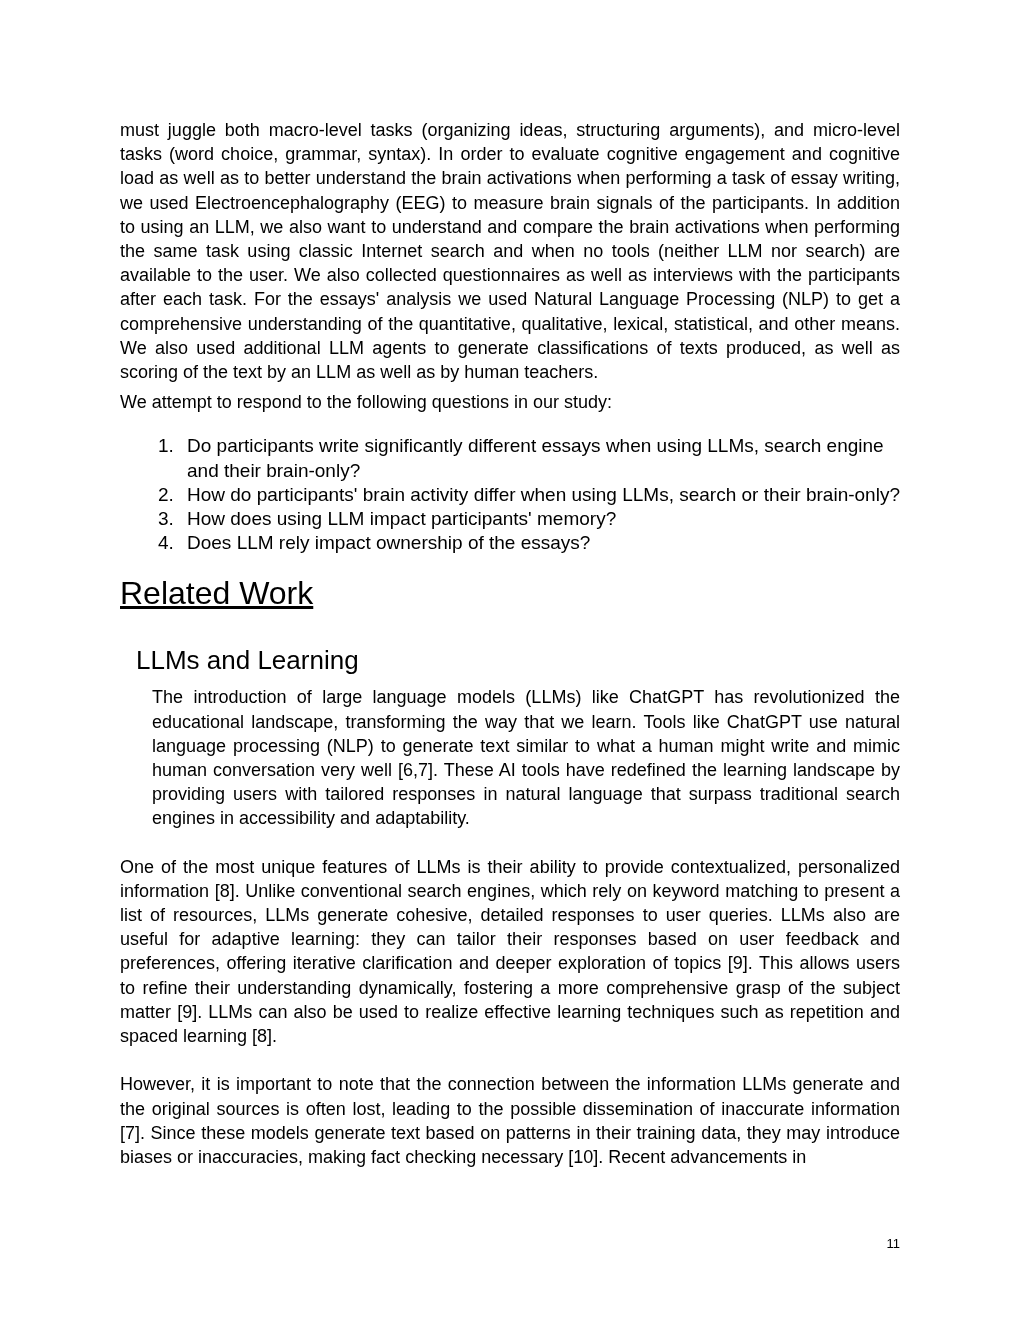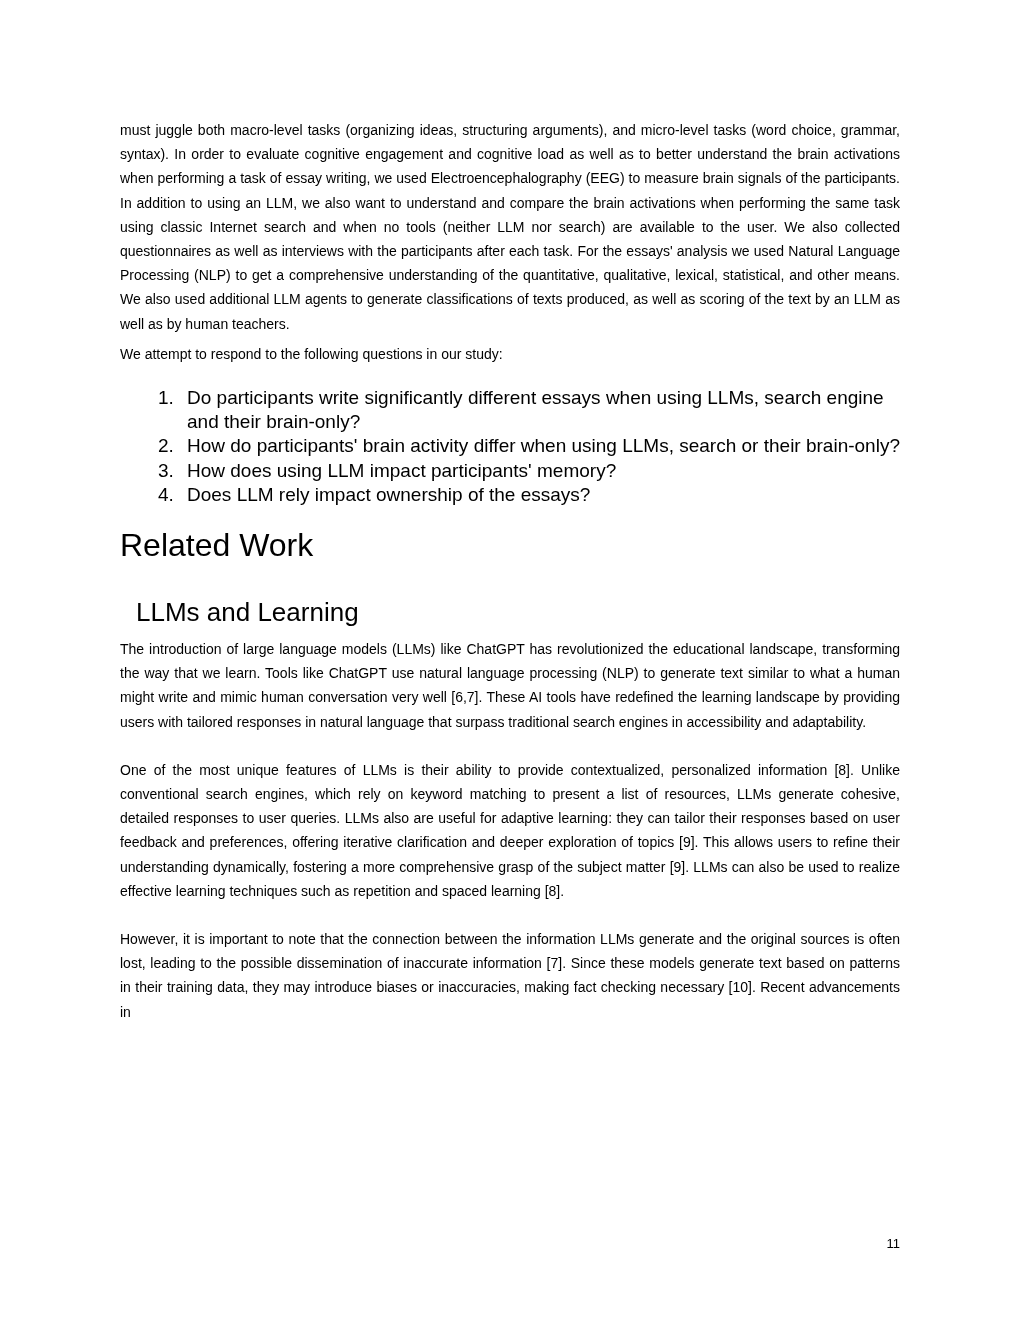--- a/index.html
+++ b/index.html
@@ -1,27 +1,27 @@
 <!DOCTYPE html>
 <html><head>
 <meta charset="utf-8">
 <style>
   html, body { margin: 0; padding: 0; background: #ffffff; }
   body { width: 1020px; height: 1320px; position: relative; overflow: hidden;
          font-family: "Liberation Sans", sans-serif; color: #000; }
   .page { position: absolute; left: 120px; top: 118px; width: 780px; }
-  p.body { font-size: 14px; line-height: 24.2px; margin: 0; text-align: justify; }
+  p.body { font-size: 18px; line-height: 24.2px; margin: 0; text-align: justify; }
   p.lead { margin-top: 6px; }
   ol.questions { margin: 20px 0 0 0; padding-left: 59px; font-size: 19px; line-height: 24.2px; }
   ol.questions li { padding-left: 8px; }
   h1.section { font-family: "Liberation Sans", sans-serif; font-weight: normal;
-               font-size: 32px; line-height: 40px; margin: 18px 0 0 0; }
+               font-size: 32px; line-height: 40px; margin: 18px 0 0 0; text-decoration: underline; }
   h2.subsection { font-family: "Liberation Sans", sans-serif; font-weight: normal;
                   font-size: 26px; line-height: 32px; margin: 31px 0 0 16px; }
-  p.after-h2 { margin-top: 9px; }
+  p.after-h2 { margin-top: 9px; margin-left: 32px; }
   p.gap { margin-top: 24px; }
   .page-number { position: absolute; right: 120px; top: 1236px; font-size: 13px; }
 </style>
 </head>
 <body>
 
 <div class="page">
   <p class="body">must juggle both macro-level tasks (organizing ideas, structuring arguments), and micro-level tasks (word choice, grammar, syntax). In order to evaluate cognitive engagement and cognitive load as well as to better understand the brain activations when performing a task of essay writing, we used Electroencephalography (EEG) to measure brain signals of the participants. In addition to using an LLM, we also want to understand and compare the brain activations when performing the same task using classic Internet search and when no tools (neither LLM nor search) are available to the user. We also collected questionnaires as well as interviews with the participants after each task. For the essays' analysis we used Natural Language Processing (NLP) to get a comprehensive understanding of the quantitative, qualitative, lexical, statistical, and other means. We also used additional LLM agents to generate classifications of texts produced, as well as scoring of the text by an LLM as well as by human teachers.</p>
   <p class="body lead">We attempt to respond to the following questions in our study:</p>
   <ol class="questions">

